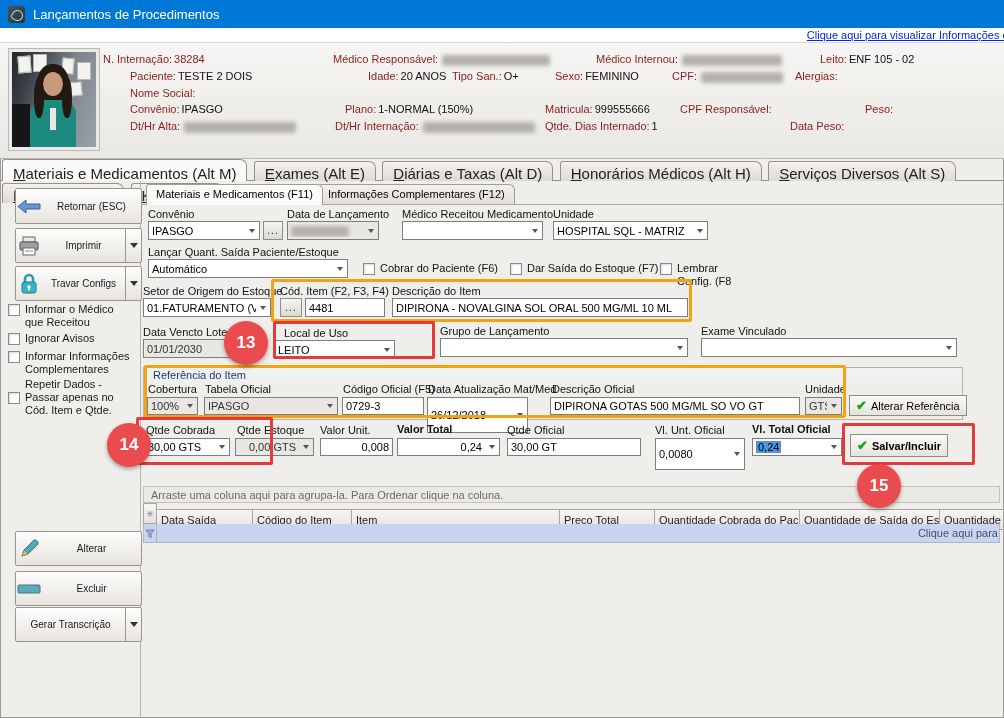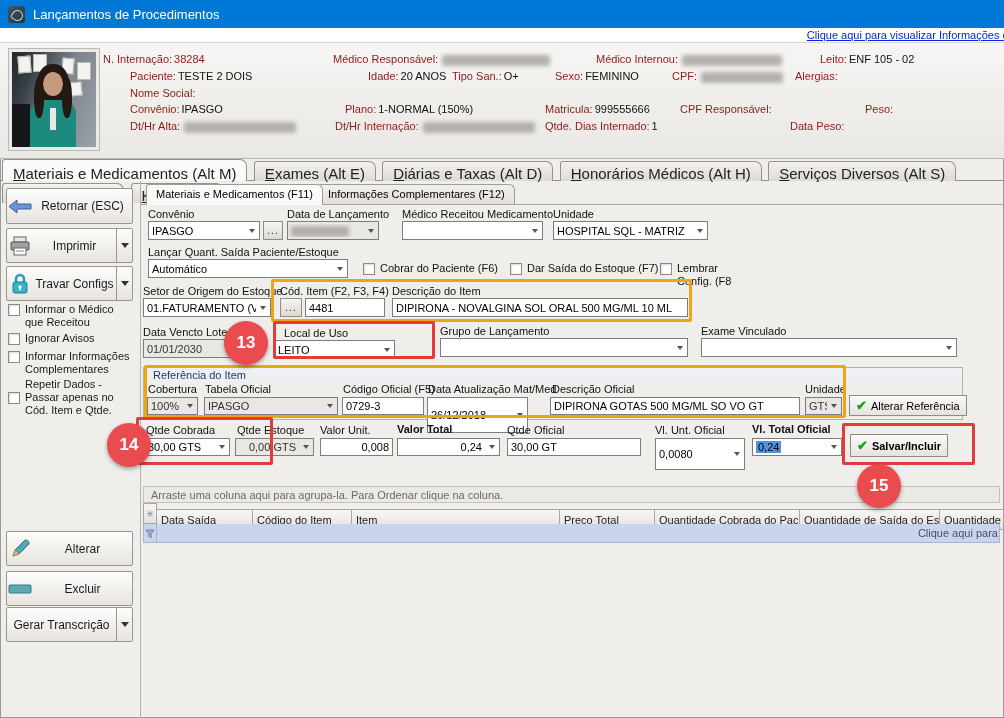--- a/index.html
+++ b/index.html
@@ -50,23 +50,23 @@
   .maintabs .line { position:absolute; left:0; bottom:0; width:1004px; height:1px; background:#96928b; }
   .mtab { position:relative; display:inline-block; height:20px; margin-top:2px; margin-left:2px;
           padding:3px 10px 0 10px; font-size:15px; color:#222; white-space:nowrap;
           background:linear-gradient(#f4f2ee,#ddd9d3); border:1px solid #96928b; border-bottom:none;
           border-radius:3px 7px 0 0; vertical-align:bottom; }
   .mtab::first-letter { text-decoration:underline; }
   .mtab.active { height:22px; margin-top:0; padding-top:5px; background:#fbfaf8; z-index:3; }
 
   
   .vline { position:absolute; left:140px; top:181px; width:1px; height:537px; background:#b7b3ad; }
-  .sbtn { position:absolute; left:6px; width:127px; background:linear-gradient(#fefdfc,#e7e4df);
+  .sbtn { position:absolute; left:15px; width:127px; background:linear-gradient(#fefdfc,#e7e4df);
           border:1px solid #9a968f; border-radius:2px; display:flex; align-items:center;
-          font-size:12px; color:#1a1a1a; }
+          font-size:10px; color:#1a1a1a; }
   .sbtn .cap { flex:1; text-align:center; }
   .sbtn .ic { width:26px; display:flex; justify-content:center; }
   .split { width:16px; align-self:stretch; border-left:1px solid #9a968f;
            display:flex; align-items:center; justify-content:center; }
   .tri { width:0; height:0; border-left:4px solid transparent; border-right:4px solid transparent;
          border-top:5px solid #333; }
   .cbrow { position:absolute; left:8px; width:126px; display:flex; gap:5px; font-size:11px;
            color:#1a1a1a; align-items:flex-start; line-height:13px; }
   .cbrow.mid { align-items:center; }
   .cbx { flex:0 0 12px; width:12px; height:12px; background:#fff; border:1px solid #8a8a8a;

